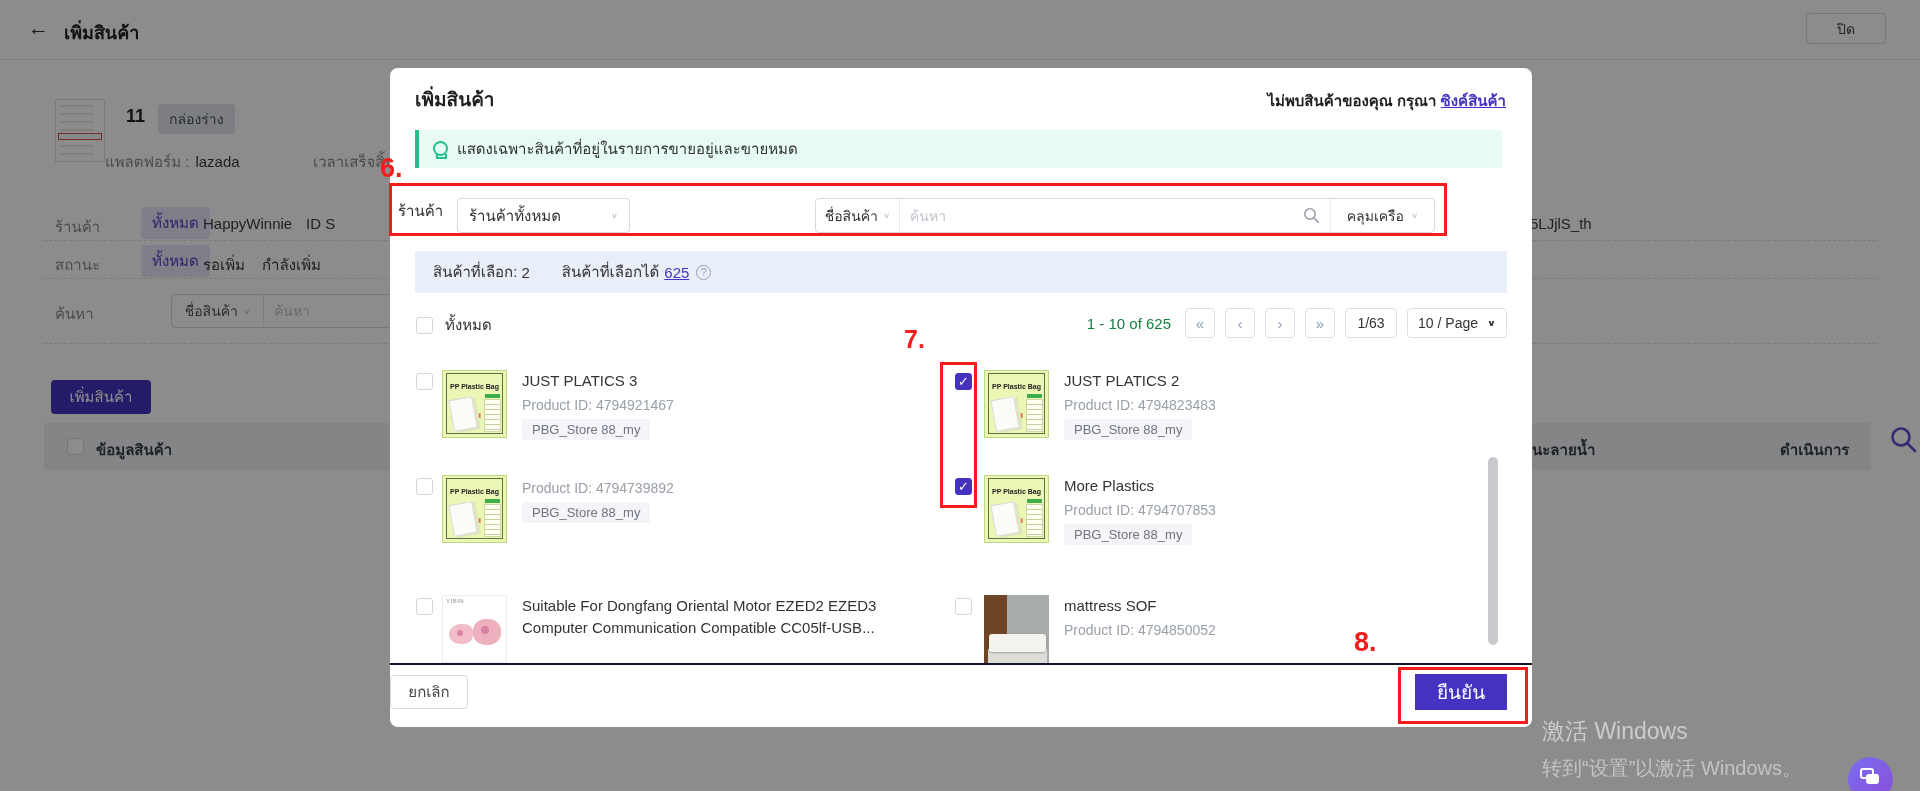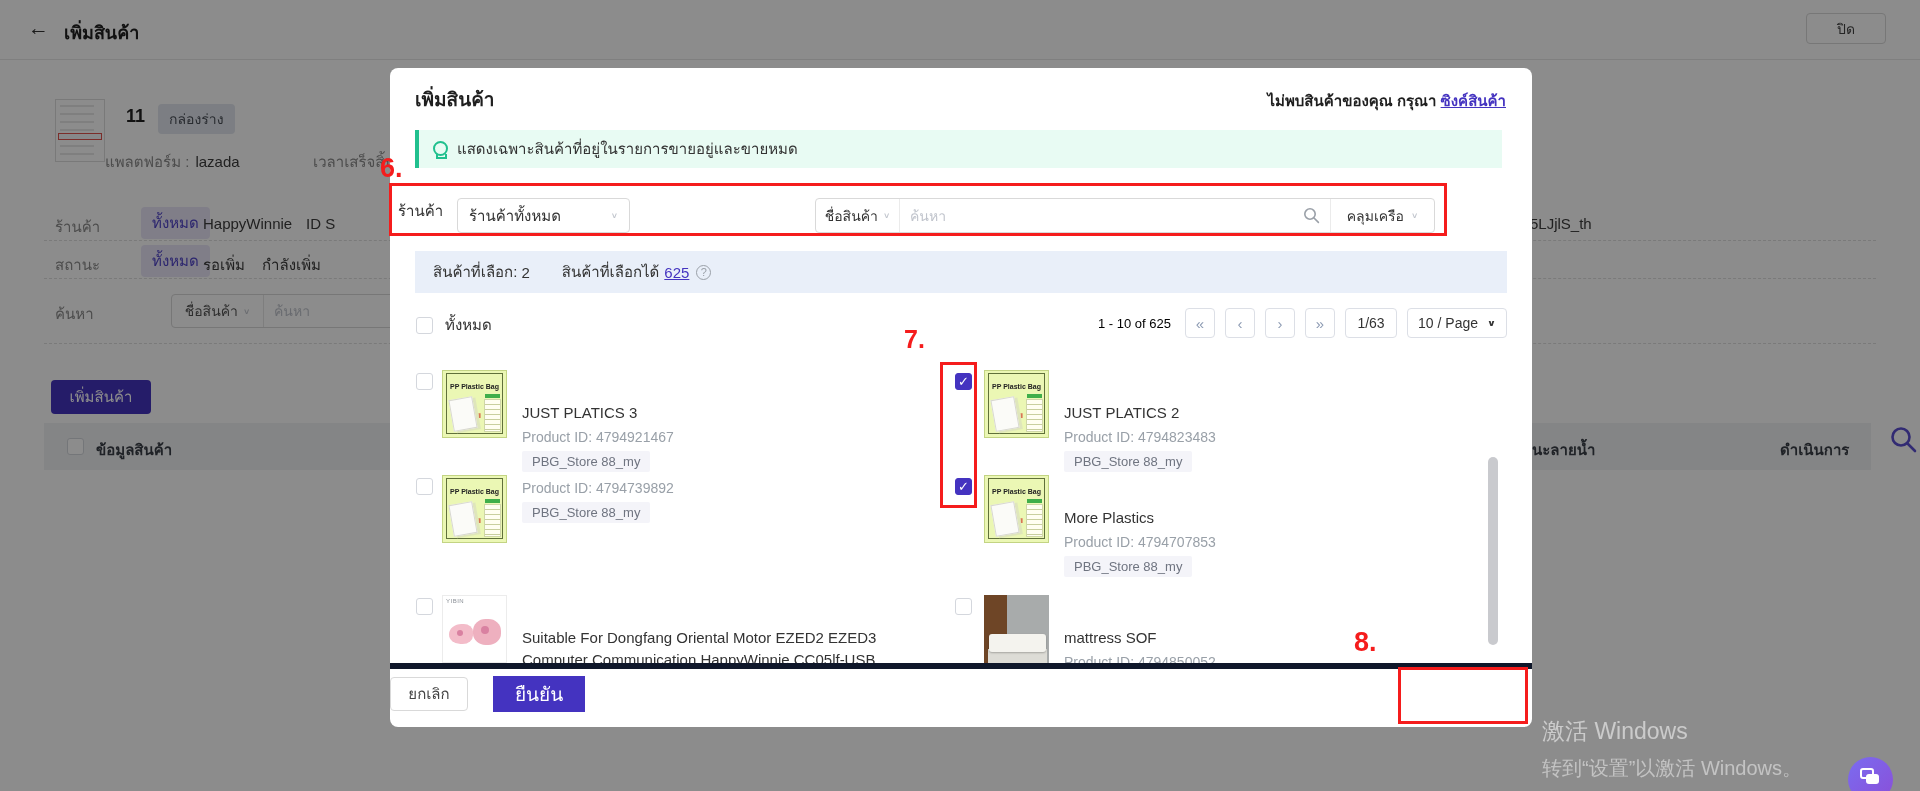--- a/index.html
+++ b/index.html
@@ -71,39 +71,39 @@
   .f-type { width:84px; border-right:1px solid #ebebeb; display:flex; align-items:center; justify-content:center; gap:5px; font-size:14px; color:#333; }
   .f-search input { flex:1; border:none; outline:none; padding:0 10px; font-size:14px; color:#333; font-family:inherit; }
   .f-mag { align-self:center; margin-right:10px; flex-shrink:0; }
   .f-fuzzy { width:104px; border-left:1px solid #ebebeb; display:flex; align-items:center; justify-content:center; gap:7px; font-size:14px; color:#333; }
   .m-infobar { position:absolute; left:25px; top:183px; width:1092px; height:42px; background:#e9eff9; display:flex; align-items:center; padding-left:18px; font-size:15px; color:#333; }
   .m-infobar .sp { margin-left:32px; }
   .m-infobar a { color:#4433c0; text-decoration:underline; margin:0 5px; }
   .qmark { width:15px; height:15px; border:1px solid #9aa0a8; border-radius:50%; color:#9aa0a8; font-size:11px; display:inline-flex; align-items:center; justify-content:center; margin-left:2px; }
   .select-all { position:absolute; left:26px; top:245px; display:flex; align-items:center; gap:12px; font-size:15px; color:#333; }
   .pag { position:absolute; right:25px; top:240px; display:flex; align-items:center; gap:10px; }
-  .pag-range { font-size:13px; color:#000000; margin-right:4px; }
+  .pag-range { font-size:15px; color:#15803d; margin-right:4px; }
   .pbtn { width:30px; height:30px; border:1px solid #dcdfe6; border-radius:4px; background:#fff; display:flex; align-items:center; justify-content:center; color:#8d9bb3; font-size:15px; }
   .pcur { width:52px; height:30px; border:1px solid #dcdfe6; border-radius:4px; display:flex; align-items:center; justify-content:center; font-size:14px; color:#333; }
   .psize { width:100px; height:30px; border:1px solid #dcdfe6; border-radius:4px; display:flex; align-items:center; justify-content:center; gap:9px; font-size:14px; color:#333; background:#fff; }
   .psize .dchev { font-size:11px; color:#333; font-weight:bold; transform:scaleY(.8); }
   .prow { position:absolute; left:0; width:100%; }
   .prow1 { top:302px; } .prow2 { top:407px; } .prow3 { top:527px; }
   .pcell { position:absolute; display:flex; align-items:flex-start; }
   .cl { left:26px; width:505px; } .cr { left:565px; width:530px; }
   .pcell .cb { margin-top:3px; }
   .pimg { width:65px; height:68px; margin-left:9px; flex-shrink:0; position:relative; overflow:hidden; }
   .cr .pimg { margin-left:12px; }
   .ptxt { margin-left:15px; max-width:388px; }
   .cr .ptxt { max-width:430px; }
-  .ptitle { font-size:15px; color:#333; line-height:22px;margin-top:32px; }
+  .ptitle { font-size:15px; color:#333; line-height:22px; }
   .pid { margin-top:5px; font-size:14px; color:#99a0a8; }
   .ptag { display:inline-block; margin-top:6px; padding:3px 10px; background:#f4f4f9; color:#6f7480; font-size:13px; border-radius:2px; }
   .scroll-thumb { position:absolute; left:1098px; top:389px; width:10px; height:188px; background:#c9cace; border-radius:5px; }
-  .m-footer { position:absolute; left:0; top:595px; width:100%; height:56px; background:#fff; border-top:6px solid #0f172a; border-radius:0 0 8px 8px; display:flex; align-items:center; justify-content:flex-start; padding-right:25px; gap:25px; z-index:10; }
+  .m-footer { position:absolute; left:0; top:595px; width:100%; height:56px; background:#fff; border-top:2px solid #0f172a; border-radius:0 0 8px 8px; display:flex; align-items:center; justify-content:space-between; padding-right:25px; gap:25px; z-index:10; }
   .btn-cancel { width:78px; height:34px; border:1px solid #d9d9d9; border-radius:4px; background:#fff; font-size:15px; color:#444; }
   .btn-confirm { width:92px; height:36px; border:none; border-radius:0; background:#4433c0; color:#fff; font-size:19px; }
   
   .img-bag { background:#ebf7b4; border:1px solid #c3d483; }
   .img-bag .frame { position:absolute; inset:2px 3px 3px 3px; border:1px solid #60703a; }
   .img-bag .logo { position:absolute; top:2px; left:0; right:0; text-align:center; font-size:8px; font-weight:bold; color:#d2402e; line-height:9px;margin-top:38px; }
   .img-bag .bname { position:absolute; top:12px; left:0; right:0; text-align:center; font-size:7px; font-weight:bold; color:#222; line-height:8px; }
   .img-bag .sheet { position:absolute; left:8px; top:27px; width:24px; height:32px; background:#fbfbf8; border:1px solid #d8d8d0; transform:rotate(-10deg); box-shadow:3px 2px 0 #dfe6bb; }
   .img-bag .slist { position:absolute; right:5px; top:28px; width:17px; height:33px; background:repeating-linear-gradient(#fffef2 0 4px,#c9cf9f 4px 5px); border:1px solid #cfd6a8; }
   .img-bag .slist::before { content:''; position:absolute; top:-6px; left:0; right:0; height:4px; background:#3fae4a; }
@@ -312,21 +312,21 @@
     <div class="pcell cl">
       <span class="cb"></span>
       <div class="pimg img-motor">
           <span class="yb">YIBIN</span>
           <span class="mk1"></span>
           <span class="mk2"></span>
           <span class="mk3"></span>
           <span class="mk4"></span>
         </div>
       <div class="ptxt">
-        <div class="ptitle">Suitable For Dongfang Oriental Motor EZED2 EZED3 Computer Communication HappyWinnie CC05lf-USB...</div>
+        <div class="ptitle">Suitable For Dongfang Oriental Motor EZED2 EZED3 Computer Communication Compatible CC05lf-USB...</div>
       </div>
     </div>
     <div class="pcell cr">
       <span class="cb"></span>
       <div class="pimg img-mattress">
           <span class="base"></span>
           <span class="matt"></span>
         </div>
       <div class="ptxt">
         <div class="ptitle">mattress SOF</div>

